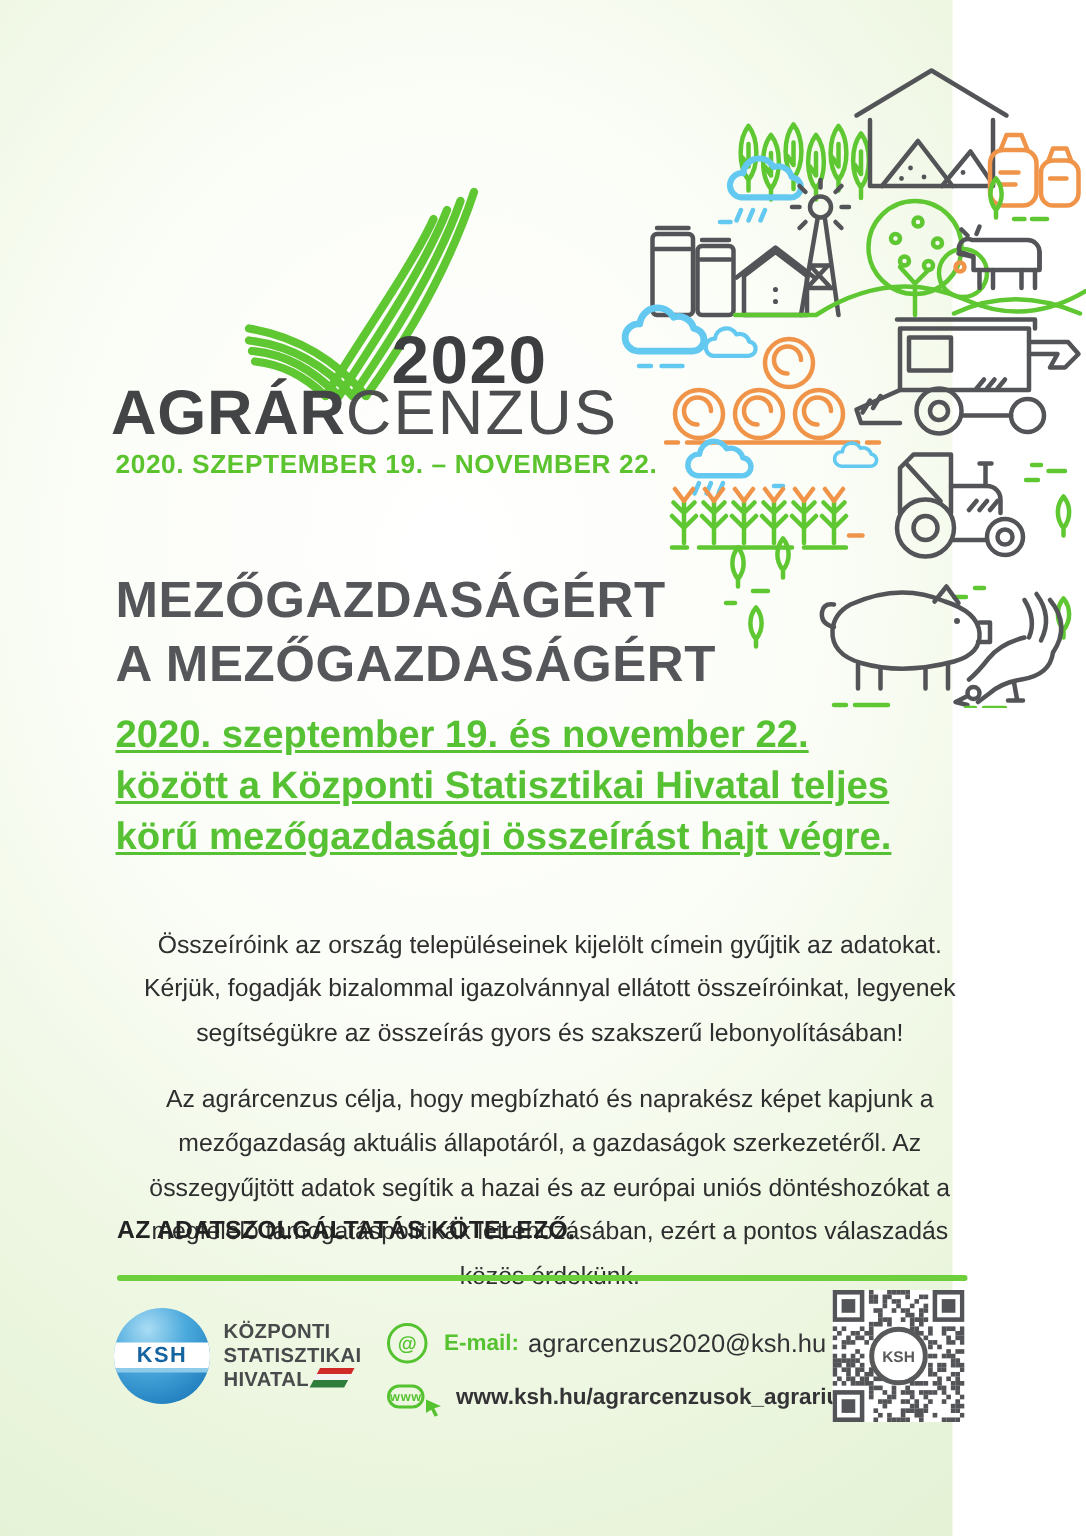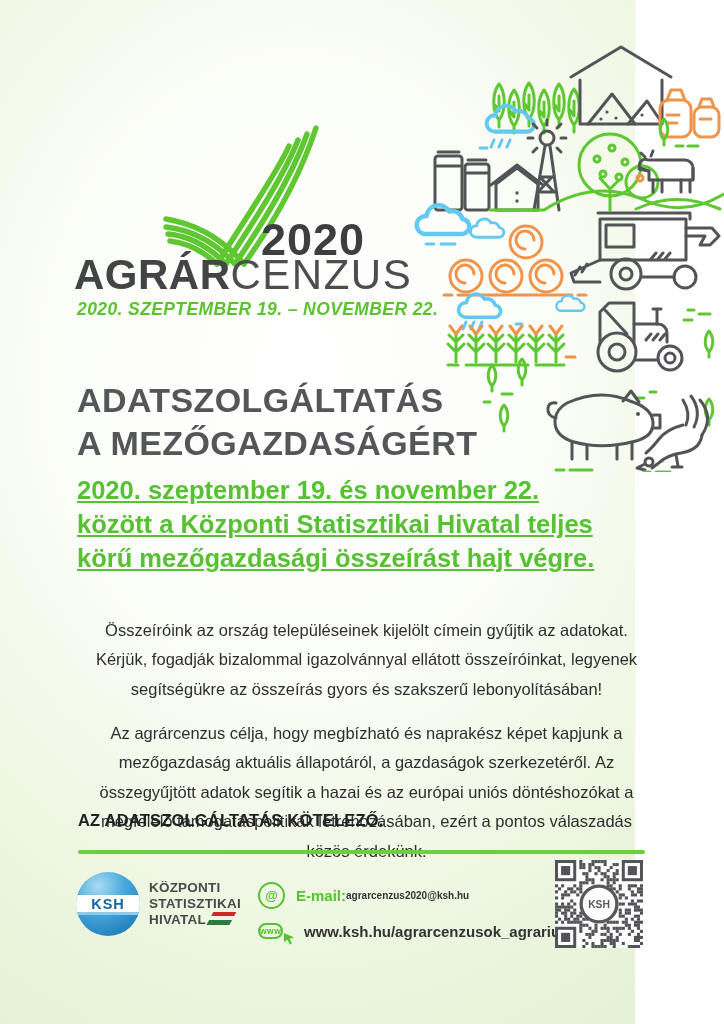--- a/index.html
+++ b/index.html
@@ -12,21 +12,21 @@
     position:relative;width:635px;height:1024px;
     background:
       radial-gradient(ellipse 620px 760px at 47% 36%, #ffffff 0%, #fbfdf7 40%, #eef7e2 72%, #e5f2d6 100%);
   }
   
   #brand-check{position:absolute;left:158px;top:124px;}
   #brand-year{position:absolute;left:261px;top:214px;font-size:45px;font-weight:700;color:#3d3e40;letter-spacing:1px;}
   #brand-name{position:absolute;left:74px;top:251px;font-size:42px;color:#434446;letter-spacing:.5px;white-space:nowrap;}
   #brand-name .b{font-weight:700;}
   #brand-name .l{font-weight:400;color:#4c4d4f;letter-spacing:1.5px;text-align:right;}
-  #brand-date{position:absolute;left:77px;top:299px;font-size:17.5px;font-weight:700;color:#5bc32e;letter-spacing:.4px;font-style:italic;}
+  #brand-date{position:absolute;left:77px;top:299px;font-size:17.5px;font-weight:700;color:#5bc32e;letter-spacing:.4px;}
   
   #headline{position:absolute;left:77px;top:379px;font-size:34px;font-weight:700;color:#55565a;line-height:43px;letter-spacing:.4px;}
   #lead{position:absolute;left:77px;top:473px;width:522px;font-size:25.5px;font-weight:700;color:#56c133;line-height:34px;text-decoration:underline;}
   .para{position:absolute;left:78px;width:577px;font-size:16.5px;color:#2e2e2f;line-height:29.5px;text-align:center;}
   #para-1{top:599px;}
   #para-2{top:702px;}
   #mandatory{position:absolute;left:78px;top:811px;font-size:16.5px;font-weight:700;color:#222223;letter-spacing:.2px;}
   #rule{position:absolute;left:78px;top:850px;width:567px;height:3.5px;background:#6ccf3b;border-radius:2px;}
   
   #ksh-logo{position:absolute;left:76px;top:872px;display:flex;align-items:center;}
@@ -40,21 +40,21 @@
   .ksh-flag i{display:block;width:23px;height:4.2px;}
   .flag-r{background:#cf2a27;}
   .flag-w{background:#f2f2f2;}
   .flag-g{background:#2e7d3a;}
   #contact{position:absolute;left:258px;top:882px;}
   .contact-row{display:flex;align-items:center;margin-bottom:12px;}
   .at-icon{width:23px;height:23px;border:2.5px solid #55c230;border-radius:50%;
     display:flex;align-items:center;justify-content:center;
     font-size:13px;font-weight:700;color:#55c230;flex:0 0 auto;}
   .email-label{margin-left:11px;font-size:15px;font-weight:700;color:#55c230;}
-  .email-addr{margin-left:0;font-size:10px;font-weight:700;color:#333335;}
+  .email-addr{margin-left:6px;font-size:17px;font-weight:400;color:#333335;}
   .www-wrap{position:relative;width:36px;height:20px;flex:0 0 auto;}
   .www-pill{position:absolute;left:0;top:2px;padding:1px 0;border:2.5px solid #55c230;border-radius:9px;
     font-size:8.5px;font-weight:700;color:#55c230;letter-spacing:.5px;}
   .www-cursor{position:absolute;right:-2px;bottom:-4px;}
   .site-url{margin-left:10px;font-size:15px;font-weight:700;color:#333335;}
   #qr{position:absolute;left:555px;top:860px;width:88px;height:88px;background:#ffffff;padding:0;}
   #qr svg{display:block;width:88px;height:88px;}
   
   #farm-illustration{position:absolute;left:404px;top:22px;}
   .dk{stroke:#535457;fill:none;stroke-width:3;stroke-linecap:round;stroke-linejoin:round;}
@@ -78,21 +78,21 @@
       <path d="M77,140 C57,118 34,106 8,103"></path>
       <path d="M68,140 C50,122 32,112 10,110"></path>
       <path d="M59,140 C44,126 30,119 12,117"></path>
     </g>
   </svg>
   <div id="brand-year">2020</div>
   <div id="brand-name"><span class="b">AGRÁR</span><span class="l">CENZUS</span></div>
   <div id="brand-date">2020. SZEPTEMBER 19. – NOVEMBER 22.</div>
 
   <div id="headline">
-    <div>ADATSZOLGÁLTATÁS</div>
+    <div>MEZŐGAZDASÁGÉRT</div>
     <div>A MEZŐGAZDASÁGÉRT</div>
   </div>
   <div id="lead">2020. szeptember 19. és november 22. között a Központi Statisztikai Hivatal teljes körű mezőgazdasági összeírást hajt végre.</div>
   <p class="para" id="para-1">Összeíróink az ország településeinek kijelölt címein gyűjtik az adatokat. Kérjük, fogadják bizalommal igazolvánnyal ellátott összeíróinkat, legyenek segítségükre az összeírás gyors és szakszerű lebonyolításában!</p>
   <p class="para" id="para-2">Az agrárcenzus célja, hogy megbízható és naprakész képet kapjunk a mezőgazdaság aktuális állapotáról, a gazdaságok szerkezetéről. Az összegyűjtött adatok segítik a hazai és az európai uniós döntéshozókat a megfelelő támogatáspolitikák létrehozásában, ezért a pontos válaszadás közös érdekünk.</p>
   <div id="mandatory">AZ ADATSZOLGÁLTATÁS KÖTELEZŐ.</div>
   <div id="rule"></div>
 
   <div id="ksh-logo">
     <div class="ksh-sphere">

